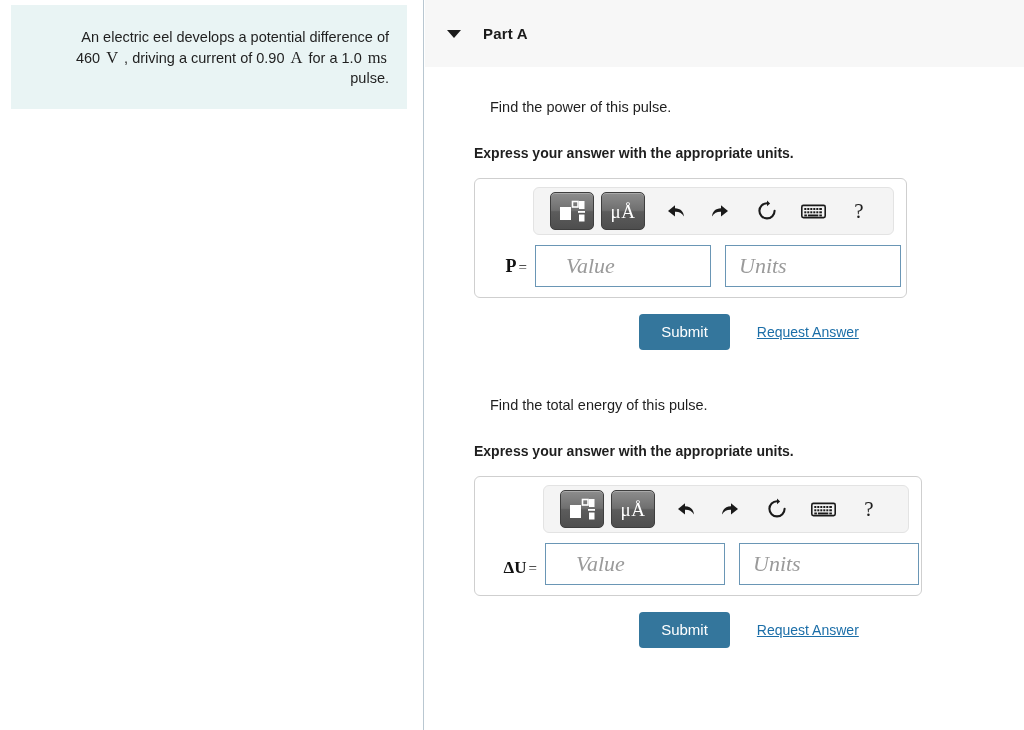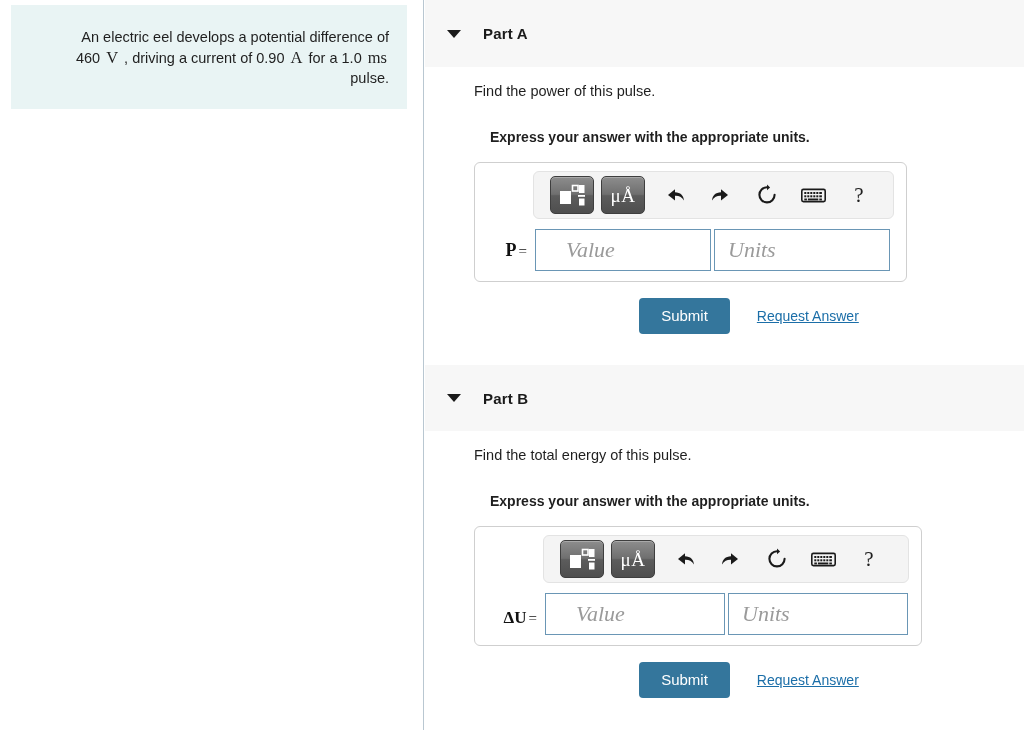--- a/index.html
+++ b/index.html
@@ -93,28 +93,28 @@
     letter-spacing: .2px;
   }
 
   
   .part-body {
     padding: 0 0 0 49px;
   }
   .prompt {
     font-size: 14.5px;
     color: #1f1f1f;
-    margin: 0;
+    margin: 16px;
     padding-top: 16px;
   }
   .instruction {
     font-size: 14px;
     font-weight: bold;
     color: #1f1f1f;
-    margin: 16px;
+    margin: 0;
     padding-top: 14px;
   }
 
   
   .answer-box {
     margin-top: 17px;
     border: 1px solid #cfcfcf;
     border-radius: 6px;
     background: #ffffff;
     box-sizing: border-box;
@@ -213,21 +213,21 @@
     color: #9a9a9a;
     padding: 0 0 0 13px;
     outline: none;
     border-radius: 0;
   }
   .fld::placeholder {
     color: #9a9a9a;
     font-style: italic;
     opacity: 1;
   }
-  .fld.value { width: 176px; margin-right: 3px; padding-left: 30px; }
+  .fld.value { width: 176px; margin-right: 14px; padding-left: 30px; }
   .fld.units { width: 176px; }
   .answer-box.b .fld.value { width: 180px; }
   .answer-box.b .fld.units { width: 180px; }
 
   
   .actions {
     display: flex;
     align-items: center;
     margin-top: 16px;
     justify-content: center;
@@ -355,24 +355,20 @@
 
         <div class="actions">
           <button class="submit-btn">Submit</button>
           <a class="request-link">Request Answer</a>
         </div>
       </div>
     </div>
 
     <div class="part-b-wrap">
 
-      <div class="part-header second">
-        <div class="caret"></div>
-        <div class="part-title">Part B</div>
-      </div>
 
       <div class="part-body">
         <p class="prompt">Find the total energy of this pulse.</p>
         <p class="instruction">Express your answer with the appropriate units.</p>
 
         <div class="answer-box b">
 
           <div class="toolbar">
             <div class="tbtn">
               <svg class="tmpl-svg" width="26" height="22" viewBox="0 0 26 22" aria-hidden="true">

